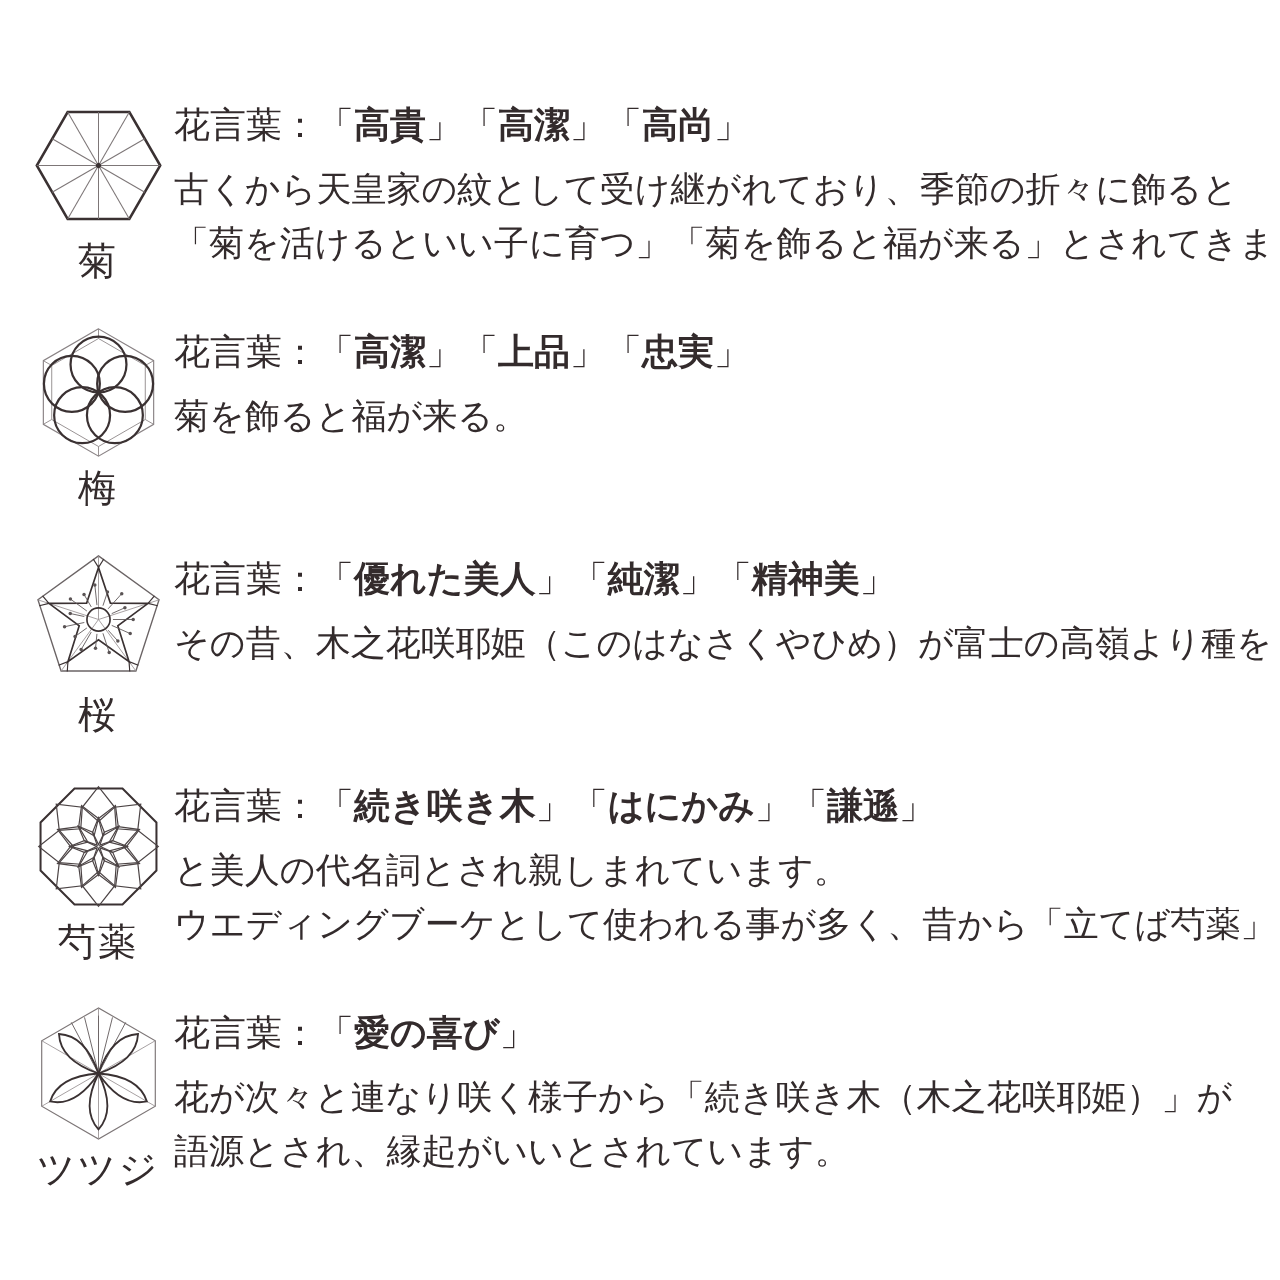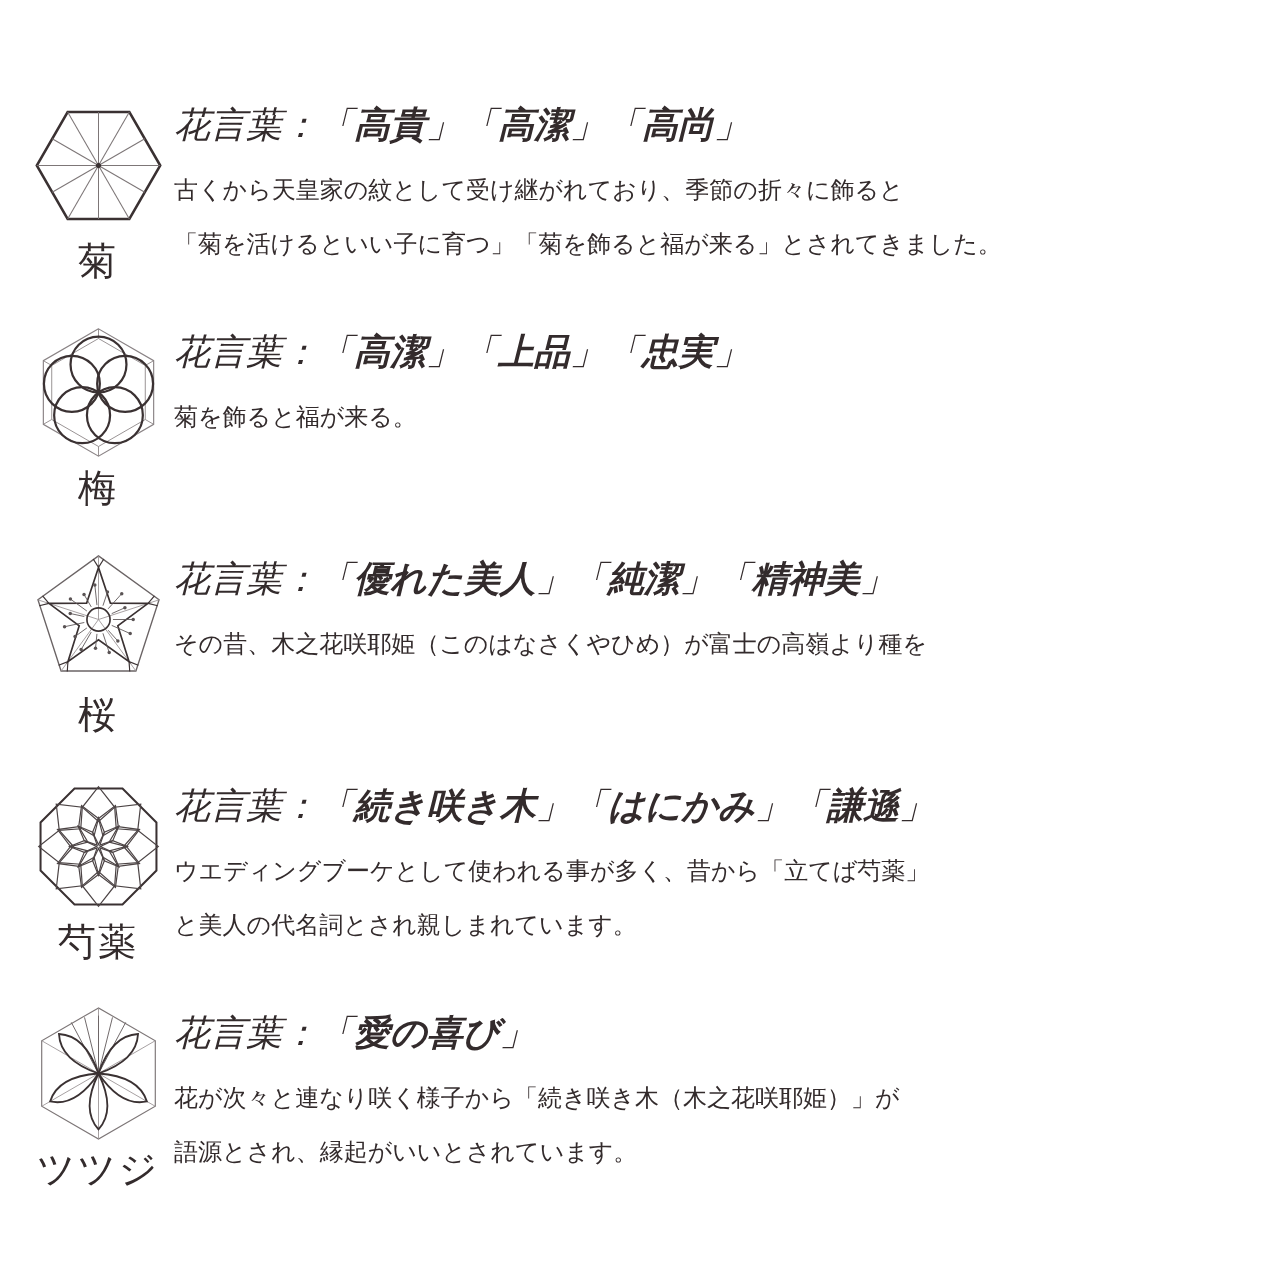--- a/index.html
+++ b/index.html
@@ -34,25 +34,24 @@
     text-align:center;
     white-space:nowrap;
     color:#332b2c;
   }
   .text-col{flex:1 1 auto;min-width:0;}
   .heading{
     font-size:36px;
     line-height:54px;
     margin-bottom:11px;
     white-space:nowrap;
-    font-style:italic;
   }
   .heading .word{font-weight:700;}
   .desc-line{
-    font-size:24px;
+    font-size:35px;
     line-height:54px;
     white-space:nowrap;
   }
 </style>
 </head>
 <body>
 
 <div class="page">
   <div>
       <div class="row">
@@ -190,22 +189,22 @@
               <path d="M 51.6,88.4 L 29.3,86.8 L 26.2,113.8 L 53.2,110.7 Z" fill="none" stroke="#4c4445" stroke-width="1.25"></path>
               <path d="M 70.0,96.0 L 53.2,110.7 L 70.0,132.0 L 86.8,110.7 Z" fill="none" stroke="#4c4445" stroke-width="1.25"></path>
               <path d="M 88.4,88.4 L 86.8,110.7 L 113.8,113.8 L 110.7,86.8 Z" fill="none" stroke="#4c4445" stroke-width="1.25"></path>
               <path d="M 96.0,70.0 L 110.7,86.8 L 132.0,70.0 L 110.7,53.2 Z" fill="none" stroke="#4c4445" stroke-width="1.25"></path>
               <path d="M 88.4,51.6 L 110.7,53.2 L 113.8,26.2 L 86.8,29.3 Z" fill="none" stroke="#4c4445" stroke-width="1.25"></path>
             </svg></div>
           <div class="flower-name">芍薬</div>
         </div>
         <div class="text-col">
           <div class="heading"><span>花言葉：</span><span>「</span><span class="word">続き咲き木</span><span>」</span><span>「</span><span class="word">はにかみ</span><span>」</span><span>「</span><span class="word">謙遜</span><span>」</span></div>
+          <div class="desc-line">と美人の代名詞とされ親しまれています。</div>
           <div class="desc-line">ウエディングブーケとして使われる事が多く、昔から「立てば芍薬」</div>
-          <div class="desc-line">と美人の代名詞とされ親しまれています。</div>
         </div>
       </div>
       <div class="row">
         <div class="icon-col">
           <div class="crest"><svg viewBox="0 0 140 140" width="135" height="135" xmlns="http://www.w3.org/2000/svg">
               <polygon points="70.0,2.0 11.1,36.0 11.1,104.0 70.0,138.0 128.9,104.0 128.9,36.0" fill="none" stroke="#7d7677" stroke-width="1.2"></polygon>
               <line x1="70" y1="70" x2="70.0" y2="2.0" stroke="#9a9394" stroke-width="0.9"></line>
               <line x1="70" y1="70" x2="11.1" y2="36.0" stroke="#9a9394" stroke-width="0.9"></line>
               <line x1="70" y1="70" x2="11.1" y2="104.0" stroke="#9a9394" stroke-width="0.9"></line>
               <line x1="70" y1="70" x2="70.0" y2="138.0" stroke="#9a9394" stroke-width="0.9"></line>

